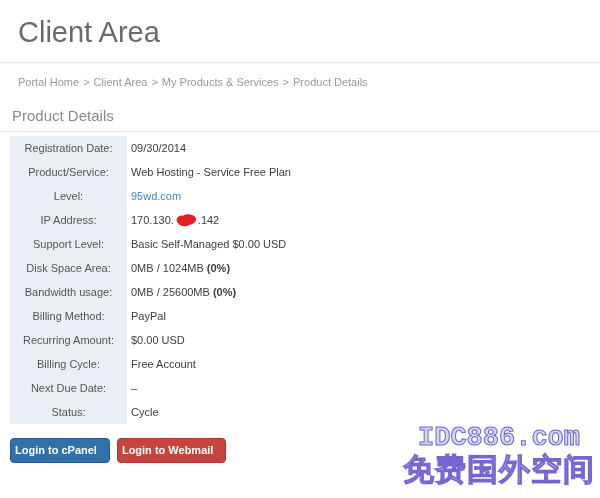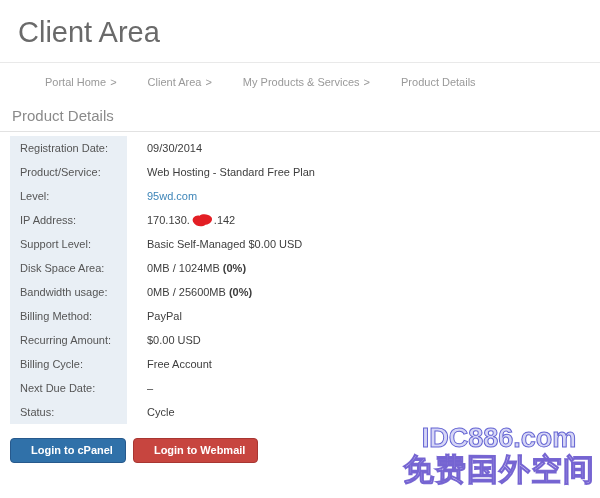--- a/index.html
+++ b/index.html
@@ -34,21 +34,21 @@
     border-bottom: 1px solid #e9e9e9;
     width: 100%;
     height: 0;
   }
   .breadcrumb {
     margin: 13px 0 0 18px;
     font-size: 11px;
     color: #999;
     line-height: 13px;
   }
-  .breadcrumb a { color: #999; text-decoration: none; cursor: pointer; margin-left: 27px; }
+  .breadcrumb a { color: #999; text-decoration: none; cursor: pointer; }
   .breadcrumb .sep { color: #999; margin: 0 4px; }
   .section-title-wrap {
     margin-top: 18px;
     border-bottom: 1px solid #e2e2e2;
     padding: 0 0 7px 12px;
     width: 100%;
   }
   .section-title {
     font-size: 15px;
     color: #8a8a8a;
@@ -57,28 +57,28 @@
   }
   table.details {
     margin: 4px 0 0 10px;
     border-collapse: collapse;
     font-size: 11px;
   }
   table.details td { height: 24px; line-height: 24px; vertical-align: middle; }
   td.row-label {
     background: var(--label-bg);
     color: #555;
-    text-align: left;
+    text-align: center;
     padding: 0 10px;
     width: 117px;
     min-width: 117px;
     white-space: nowrap;
   }
   td.row-value {
-    padding: 0 20px;
+    padding: 0 4px;
     color: #3d3d3d;
     white-space: nowrap;
     min-width: 460px;
   }
   td.row-value a { color: var(--link-color); text-decoration: none; cursor: pointer; }
   .pct { font-weight: bold; }
   .scribble {
     display: inline-block;
     vertical-align: -3px;
     margin: 0 1px;
@@ -87,38 +87,38 @@
   .btn-row {
     margin: 14px 0 0 10px;
     display: flex;
     gap: 7px;
   }
   .btn {
     font-family: "Liberation Sans", sans-serif;
     font-size: 11px;
     font-weight: bold;
     color: #fff;
-    padding: 5px 12px 6px 20px;
+    padding: 5px 12px 6px 4px;
     border-radius: 4px;
     border: 1px solid;
     cursor: pointer;
     line-height: 12px;
   }
   .btn-cpanel { background: var(--btn-blue); border-color: var(--btn-blue-border); }
   .btn-webmail { background: var(--btn-red); border-color: var(--btn-red-border); }
   .watermark {
     position: absolute;
     right: 5px;
     top: 423px;
     text-align: center;
     pointer-events: none;
     user-select: none;
   }
   .wm-line1 {
-    font-family: Liberation Sans, sans-serif;
+    font-family: Liberation Mono, monospace;
     font-weight: bold;
     font-size: 27px;
     line-height: 30px;
     color: rgba(120, 120, 225, 0.30);
     -webkit-text-stroke: 1px rgba(75, 75, 203, 0.85);
   }
   .wm-line2 {
     font-family: "DejaVu Serif", serif;
     font-weight: bold;
     font-size: 31px;
@@ -142,21 +142,21 @@
 </div>
 
 <table class="details">
   <tbody>
       <tr>
         <td class="row-label">Registration Date:</td>
         <td class="row-value">09/30/2014</td>
       </tr>
       <tr>
         <td class="row-label">Product/Service:</td>
-        <td class="row-value">Web Hosting - Standard Free Plan</td>
+        <td class="row-value">Web Hosting - Service Free Plan</td>
       </tr>
       <tr>
         <td class="row-label">Level:</td>
         <td class="row-value"><a>95wd.com</a></td>
       </tr>
       <tr>
         <td class="row-label">IP Address:</td>
         <td class="row-value"><span>170.130.</span><svg width="22" height="14" viewBox="0 0 22 14" class="scribble">
             <path d="M2,8 C0.5,4 5,1 9,2.5 C12,0.5 18,1.5 20.5,5 C22.5,8 19,12.5 14,12 C10,14.5 3.5,12.5 2,8 Z M6,7 C8,5.5 12,6 14,8" fill="#e31e24"></path>
           </svg><span>.142</span></td>

